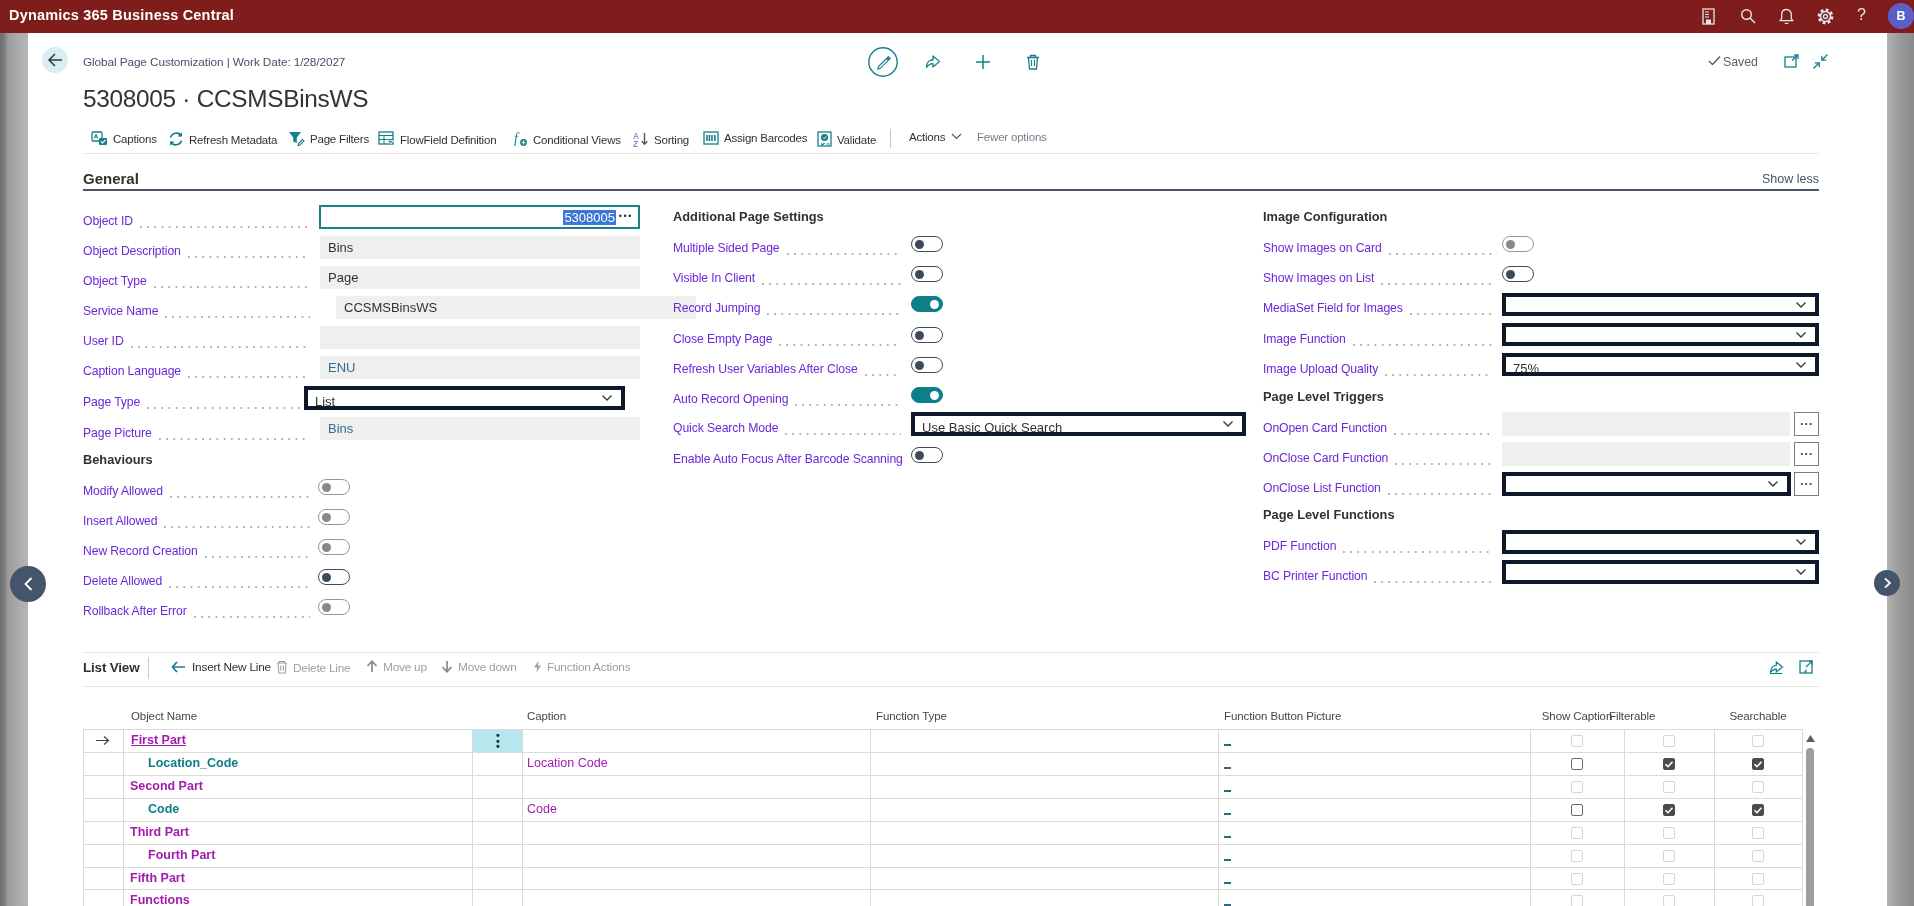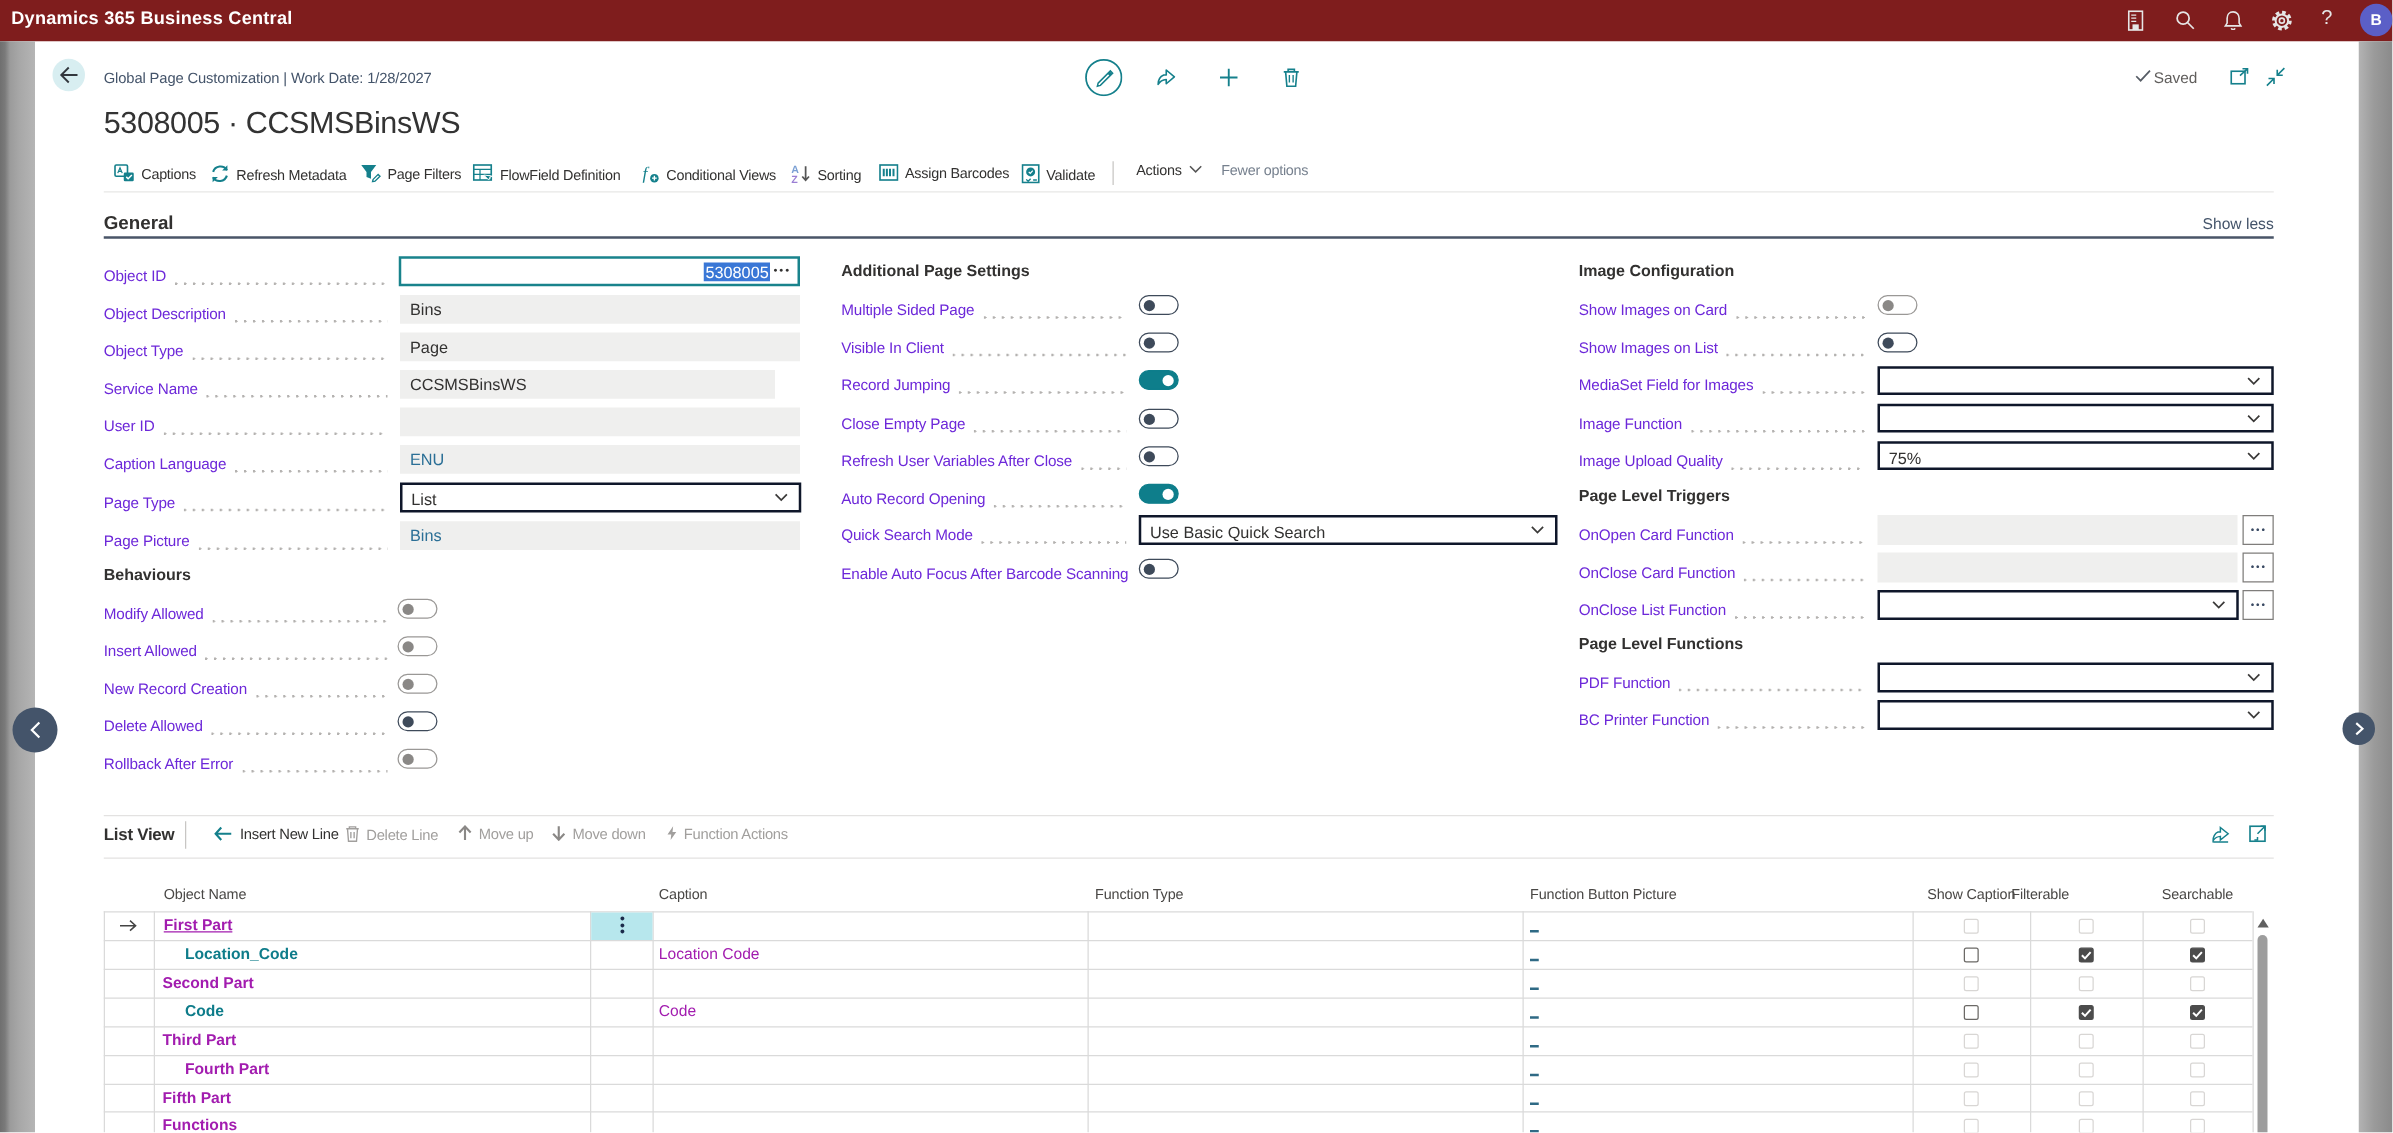--- a/index.html
+++ b/index.html
@@ -21,21 +21,21 @@
 .abline{position:absolute;left:83px;top:153px;width:1736px;height:1px;background:#e8e7e6}
 .gh{position:absolute;left:83px;top:170px;font-size:15px;font-weight:bold;color:#323130}
 .ghline{position:absolute;left:83px;top:189px;width:1736px;height:1.6px;background:#4a5568}
 .showless{position:absolute;left:1719px;top:172px;width:100px;text-align:right;font-size:12.5px;color:#44546a}
 .frow{position:absolute;display:flex;align-items:flex-end;height:22px;font-size:12.2px;letter-spacing:-.1px;color:#6d28d9;white-space:nowrap}
 .frow span{flex:0 0 auto}
 .dots{flex:1 1 auto;height:2px;margin:1px 2px 0 7px;background-image:radial-gradient(circle at 1px 1px,#b4b2b0 1px,rgba(0,0,0,0) 1.2px);background-size:7.2px 2px;background-repeat:repeat-x}
 .sh{position:absolute;font-size:12.8px;font-weight:bold;color:#323130}
 .gf{position:absolute;background:#efefee;font-size:13px;color:#323130;padding:0 8px;overflow:hidden;white-space:nowrap}
 .gf.link{color:#2b6f96}
-.dd{position:absolute;background:#fff;border:2px solid #0f172a;font-size:13px;color:#323130;padding:0 26px 0 7px;white-space:nowrap}
+.dd{position:absolute;background:#fff;border:4px solid #0f172a;font-size:13px;color:#323130;padding:0 26px 0 7px;white-space:nowrap}
 .chev{position:absolute;right:8px;top:50%;margin-top:-4px}
 .assist{position:absolute;width:25px;height:24px;border:1px solid #7f7d7b;background:#fff;color:#3a4a63;font-size:8px;letter-spacing:1.5px;text-align:center;line-height:22px;padding-left:1px}
 .tg{position:absolute;width:32px;height:16px;border-radius:8.5px;border:1px solid}
 .tg i{position:absolute;top:2.5px;width:9px;height:9px;border-radius:50%}
 .tg.on{background:#0e7e8b;border-color:#0e7e8b}
 .tg.on i{right:3px;background:#fff}
 .tg.off{background:#fff;border-color:#3e4a5a}
 .tg.off i{left:3px;background:#3e4a5a}
 .tg.dis{background:#fff;border-color:#9a9896}
 .tg.dis i{left:3px;background:#8a8886}
@@ -183,36 +183,36 @@
 <div class="gf" style="left:320px;top:236px;width:320px;height:23px;line-height:23px">Bins</div>
 <div class="frow" style="left:83px;top:266px;width:229px">
     <span>Object Type</span>
     <i class="dots"></i>
   </div>
 <div class="gf" style="left:320px;top:266px;width:320px;height:23px;line-height:23px">Page</div>
 <div class="frow" style="left:83px;top:296px;width:229px">
     <span>Service Name</span>
     <i class="dots"></i>
   </div>
-<div class="gf" style="left:320px;top:296px;width:300px;height:23px;line-height:23px">CCSMSBinsWS</div>
+<div class="gf" style="left:336px;top:296px;width:360px;height:23px;line-height:23px">CCSMSBinsWS</div>
 <div class="frow" style="left:83px;top:326px;width:229px">
     <span>User ID</span>
     <i class="dots"></i>
   </div>
 <div class="gf" style="left:320px;top:326px;width:320px;height:23px;line-height:23px"></div>
 <div class="frow" style="left:83px;top:356px;width:229px">
     <span>Caption Language</span>
     <i class="dots"></i>
   </div>
 <div class="gf link" style="left:320px;top:356px;width:320px;height:23px;line-height:23px">ENU</div>
 <div class="frow" style="left:83px;top:387px;width:229px">
     <span>Page Type</span>
     <i class="dots"></i>
   </div>
-<div class="dd" style="left:320px;top:386px;width:321px;height:24px;line-height:24px">List<svg class="chev" width="12" height="8" viewBox="0 0 12 8">
+<div class="dd" style="left:304px;top:386px;width:321px;height:24px;line-height:24px">List<svg class="chev" width="12" height="8" viewBox="0 0 12 8">
       <path d="M1.5 1.5 L6 6 L10.5 1.5" fill="none" stroke="#3b3a39" stroke-width="1.4"></path>
     </svg></div>
 <div class="frow" style="left:83px;top:418px;width:229px">
     <span>Page Picture</span>
     <i class="dots"></i>
   </div>
 <div class="gf link" style="left:320px;top:417px;width:320px;height:23px;line-height:23px">Bins</div>
 <div class="sh" style="left:83px;top:452px">Behaviours</div>
 <div class="frow" style="left:83px;top:476px;width:229px">
     <span>Modify Allowed</span>

